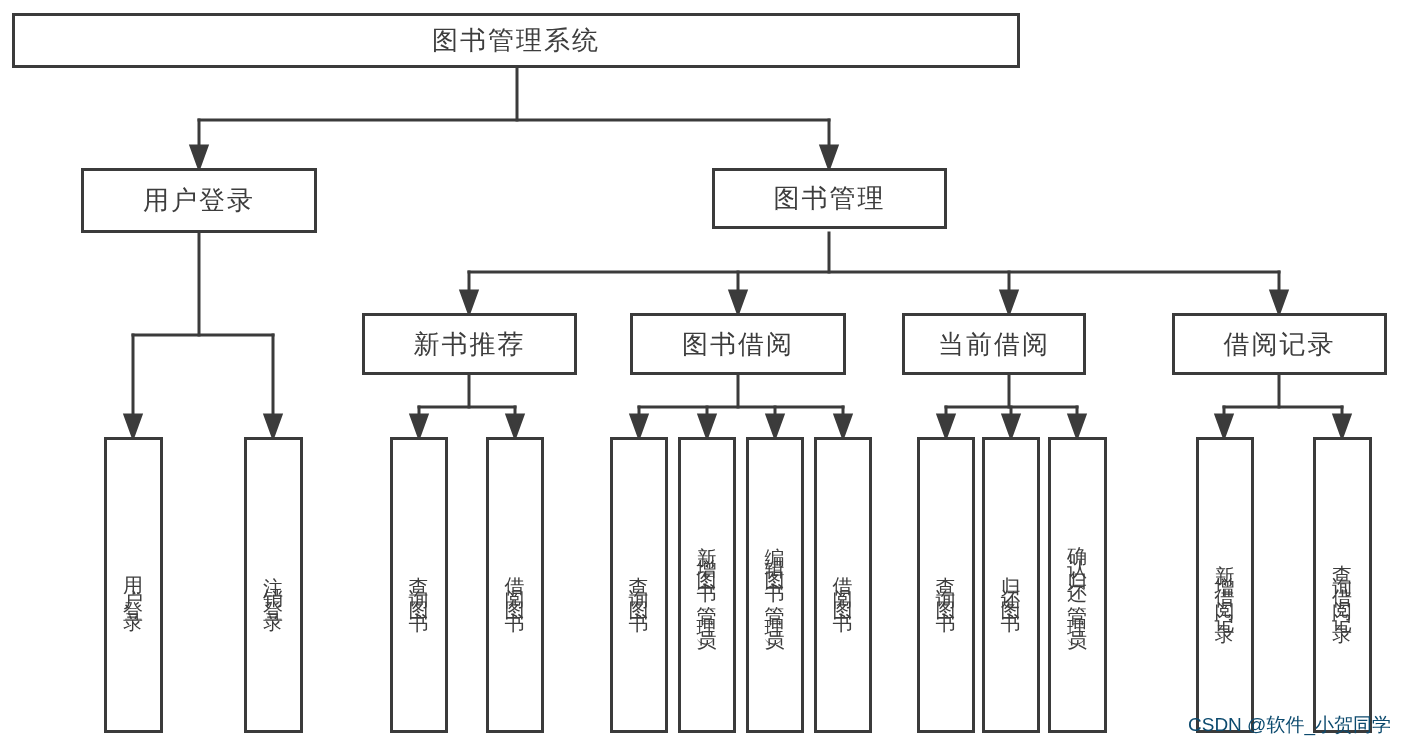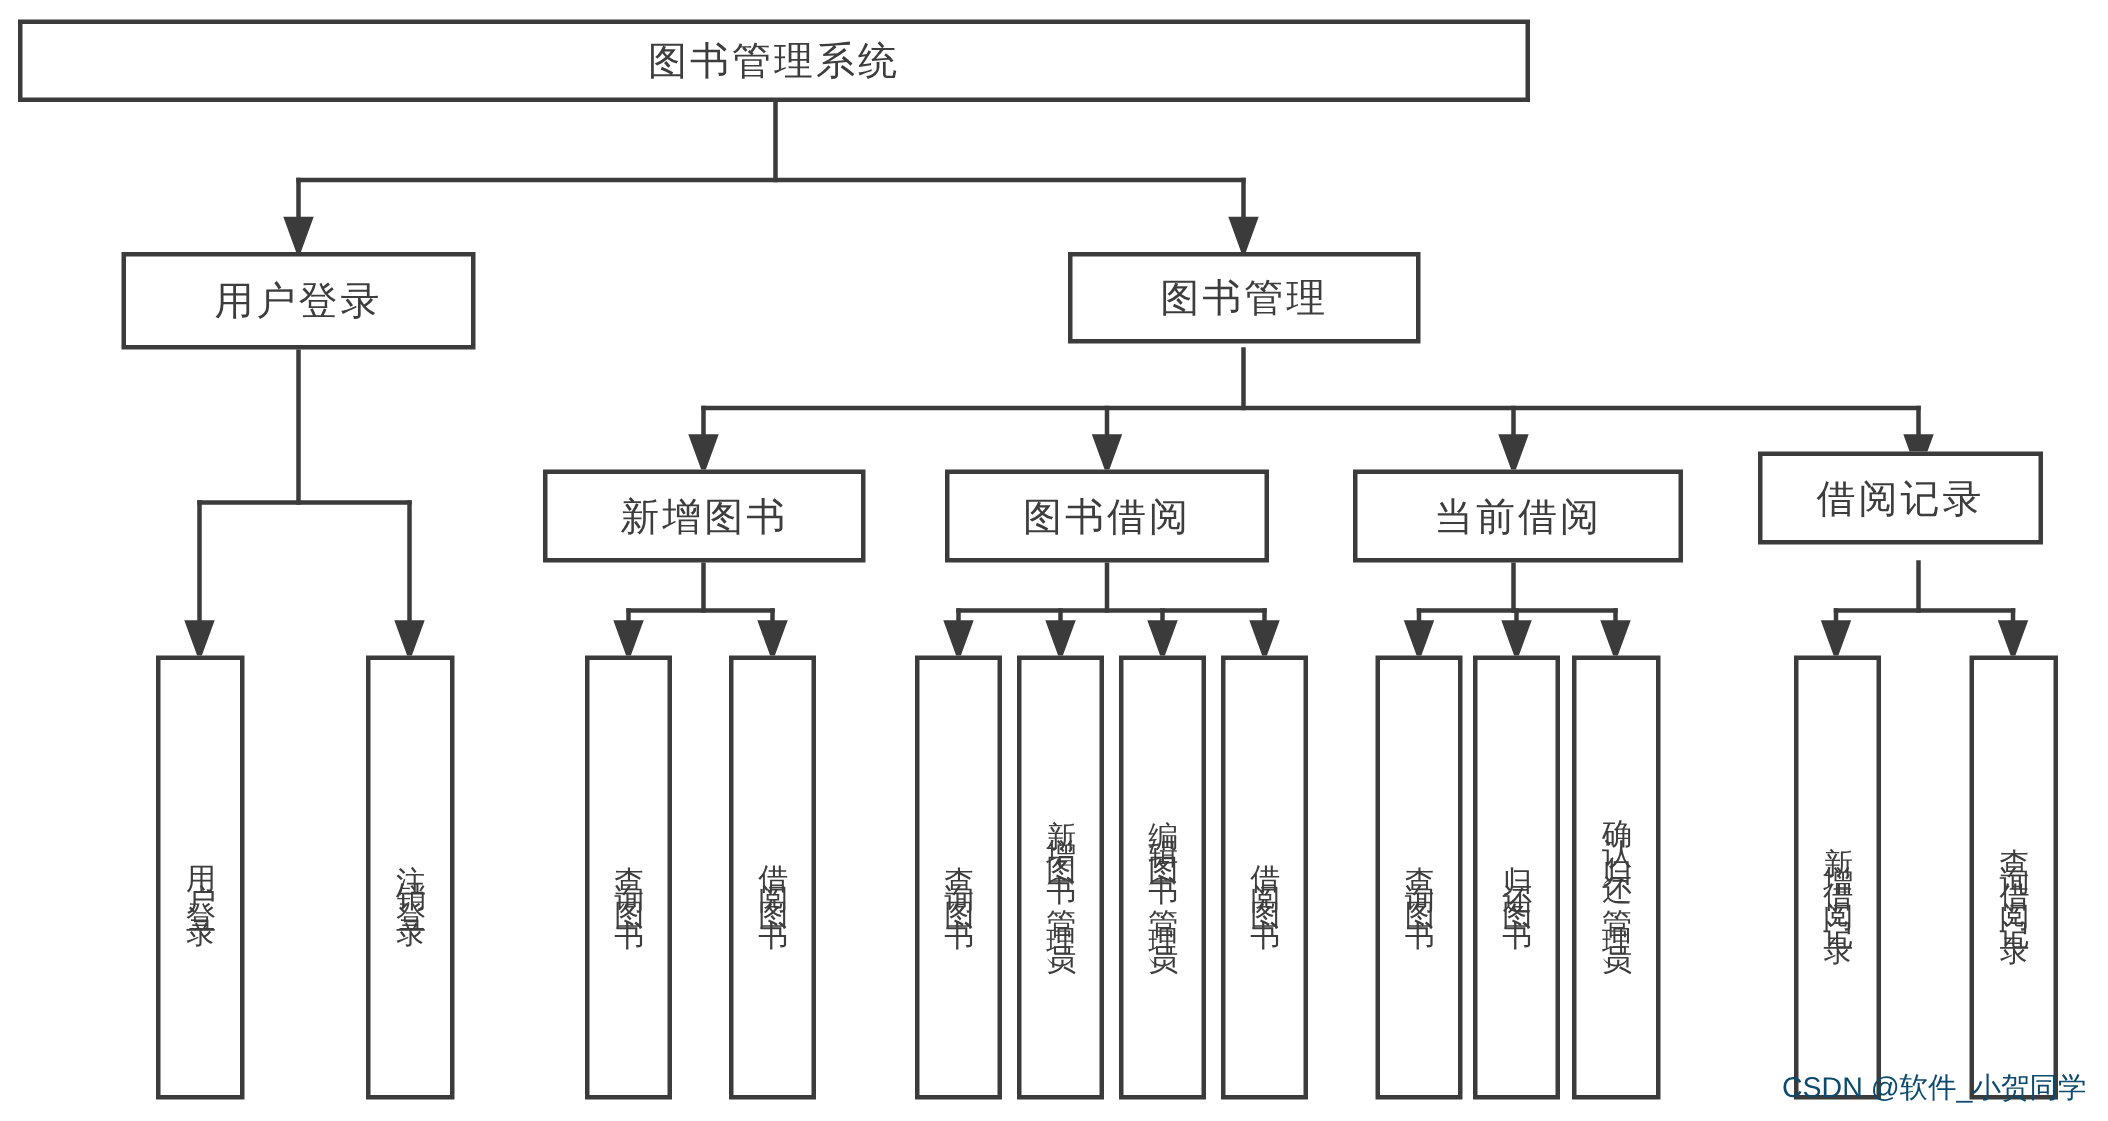--- a/index.html
+++ b/index.html
@@ -138,29 +138,29 @@
   </div>
 
   <div class="node h" style="left:81px; top:168px; width:236px; height:65px">
     <span>用户登录</span>
   </div>
   <div class="node h" style="left:712px; top:168px; width:235px; height:61px">
     <span>图书管理</span>
   </div>
 
   <div class="node h" style="left:362px; top:313px; width:215px; height:62px">
-    <span>新增图书</span>
+    <span>新书推荐</span>
   </div>
   <div class="node h" style="left:630px; top:313px; width:216px; height:62px">
     <span>图书借阅</span>
   </div>
-  <div class="node h" style="left:902px; top:313px; width:220px; height:62px">
+  <div class="node h" style="left:902px; top:313px; width:184px; height:62px">
     <span>当前借阅</span>
   </div>
-  <div class="node h" style="left:1172px; top:301px; width:190px; height:62px">
+  <div class="node h" style="left:1172px; top:313px; width:215px; height:62px">
     <span>借阅记录</span>
   </div>
 
   <div class="node v" style="left:104px; top:437px; width:59px; height:296px">
     <span>用户登录</span>
   </div>
   <div class="node v" style="left:244px; top:437px; width:59px; height:296px">
     <span>注销登录</span>
   </div>
 

